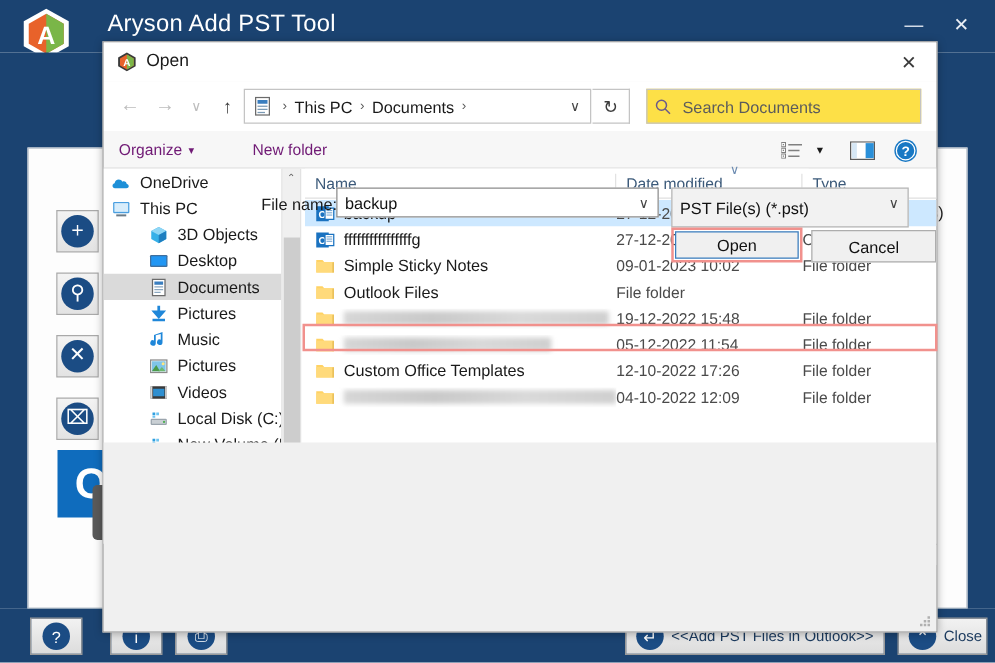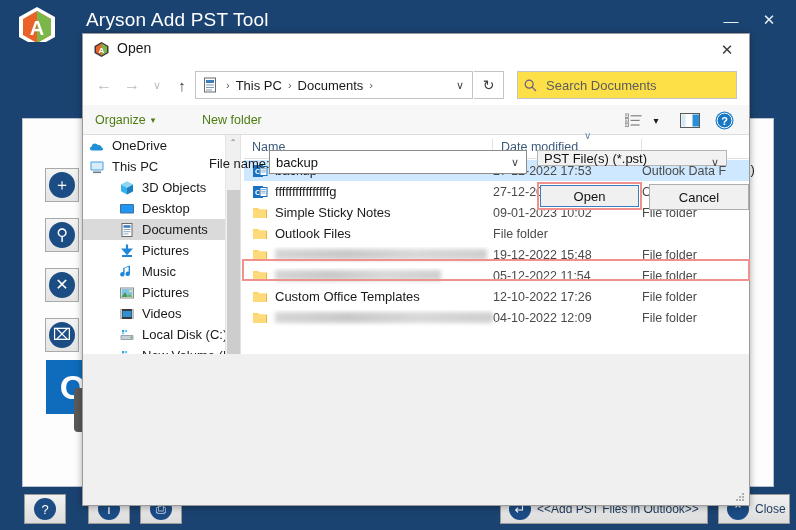--- a/index.html
+++ b/index.html
@@ -172,21 +172,21 @@
   }
   #search-input::placeholder { color: #5c5c5c; opacity: 1; }
 
   
   #cmdbar {
     position: absolute; left: 0; top: 71px; width: 666px; height: 30px;
     background: #f7f7f7; border-bottom: 1px solid #dcdcdc;
   }
   .cmd-item {
     position: absolute; top: 5px; height: 20px;
-    font-size: 12.5px; color: #4d7c0f;
+    font-size: 12.5px; color: #701a75;
     display: flex; align-items: center; gap: 5px;
   }
   #cmd-organize { left: 12px; }
   #cmd-newfolder { left: 119px; }
   .cmd-icon {
     position: absolute; top: 4px; height: 22px; width: 26px;
     display: flex; align-items: center; justify-content: center;
   }
   #cmd-view { left: 538px; }
   #cmd-viewdrop { left: 565px; font-size: 10px; color: #1a1a1a; width: 16px; }
@@ -311,21 +311,21 @@
     background: #fff; border: 1px solid #8c8c8c;
     display: flex; align-items: center; padding-left: 6px;
     font-size: 13px; color: #111;
   }
   #fn-drop {
     position: absolute; right: 0; top: 0; width: 22px; height: 22px;
     display: flex; align-items: center; justify-content: center;
     font-size: 11px; color: #444;
   }
   #filter-combo {
-    position: absolute; left: 454px; top: 116px; width: 190px; height: 16px;
+    position: absolute; left: 454px; top: 116px; width: 190px; height: 32px;
     background: #f2f2f2; border: 1px solid #b5b5b5;
     display: flex; align-items: center; padding-left: 6px;
     font-size: 13px; color: #111;
   }
   #ft-drop {
     position: absolute; right: 0; top: 0; width: 22px; height: 22px;
     display: flex; align-items: center; justify-content: center;
     font-size: 11px; color: #444;
   }
   #btn-open-wrap {
@@ -602,20 +602,21 @@
     </div>
 
     <div id="vsplit"></div>
 
     <div id="filepane">
       <div id="colheader">
         <div class="col" id="col-name">Name</div>
         <div class="col-div" style="left:248px"></div>
         <div class="col" id="col-date">Date modified</div>
         <div class="col-div" style="left:397px"></div>
+        <div class="col" id="col-type">Type</div>
         <div id="sortchev">∨</div>
       </div>
       <div id="filerows">
           <div class="frow sel">
             <div class="fcell-name">
               <svg viewBox="0 0 16 16" class="fico">
                 <rect x="1" y="2" width="10" height="12" fill="#1a72c0"></rect>
                 <text x="6" y="11" font-size="8" font-weight="bold" font-family="Liberation Sans, sans-serif" fill="#ffffff" text-anchor="middle">O</text>
                 <rect x="8" y="3.5" width="7" height="9" fill="#ffffff" stroke="#1a72c0" stroke-width="1"></rect>
                 <rect x="9.2" y="5" width="4.6" height="0.9" fill="#7aa9d4"></rect>

